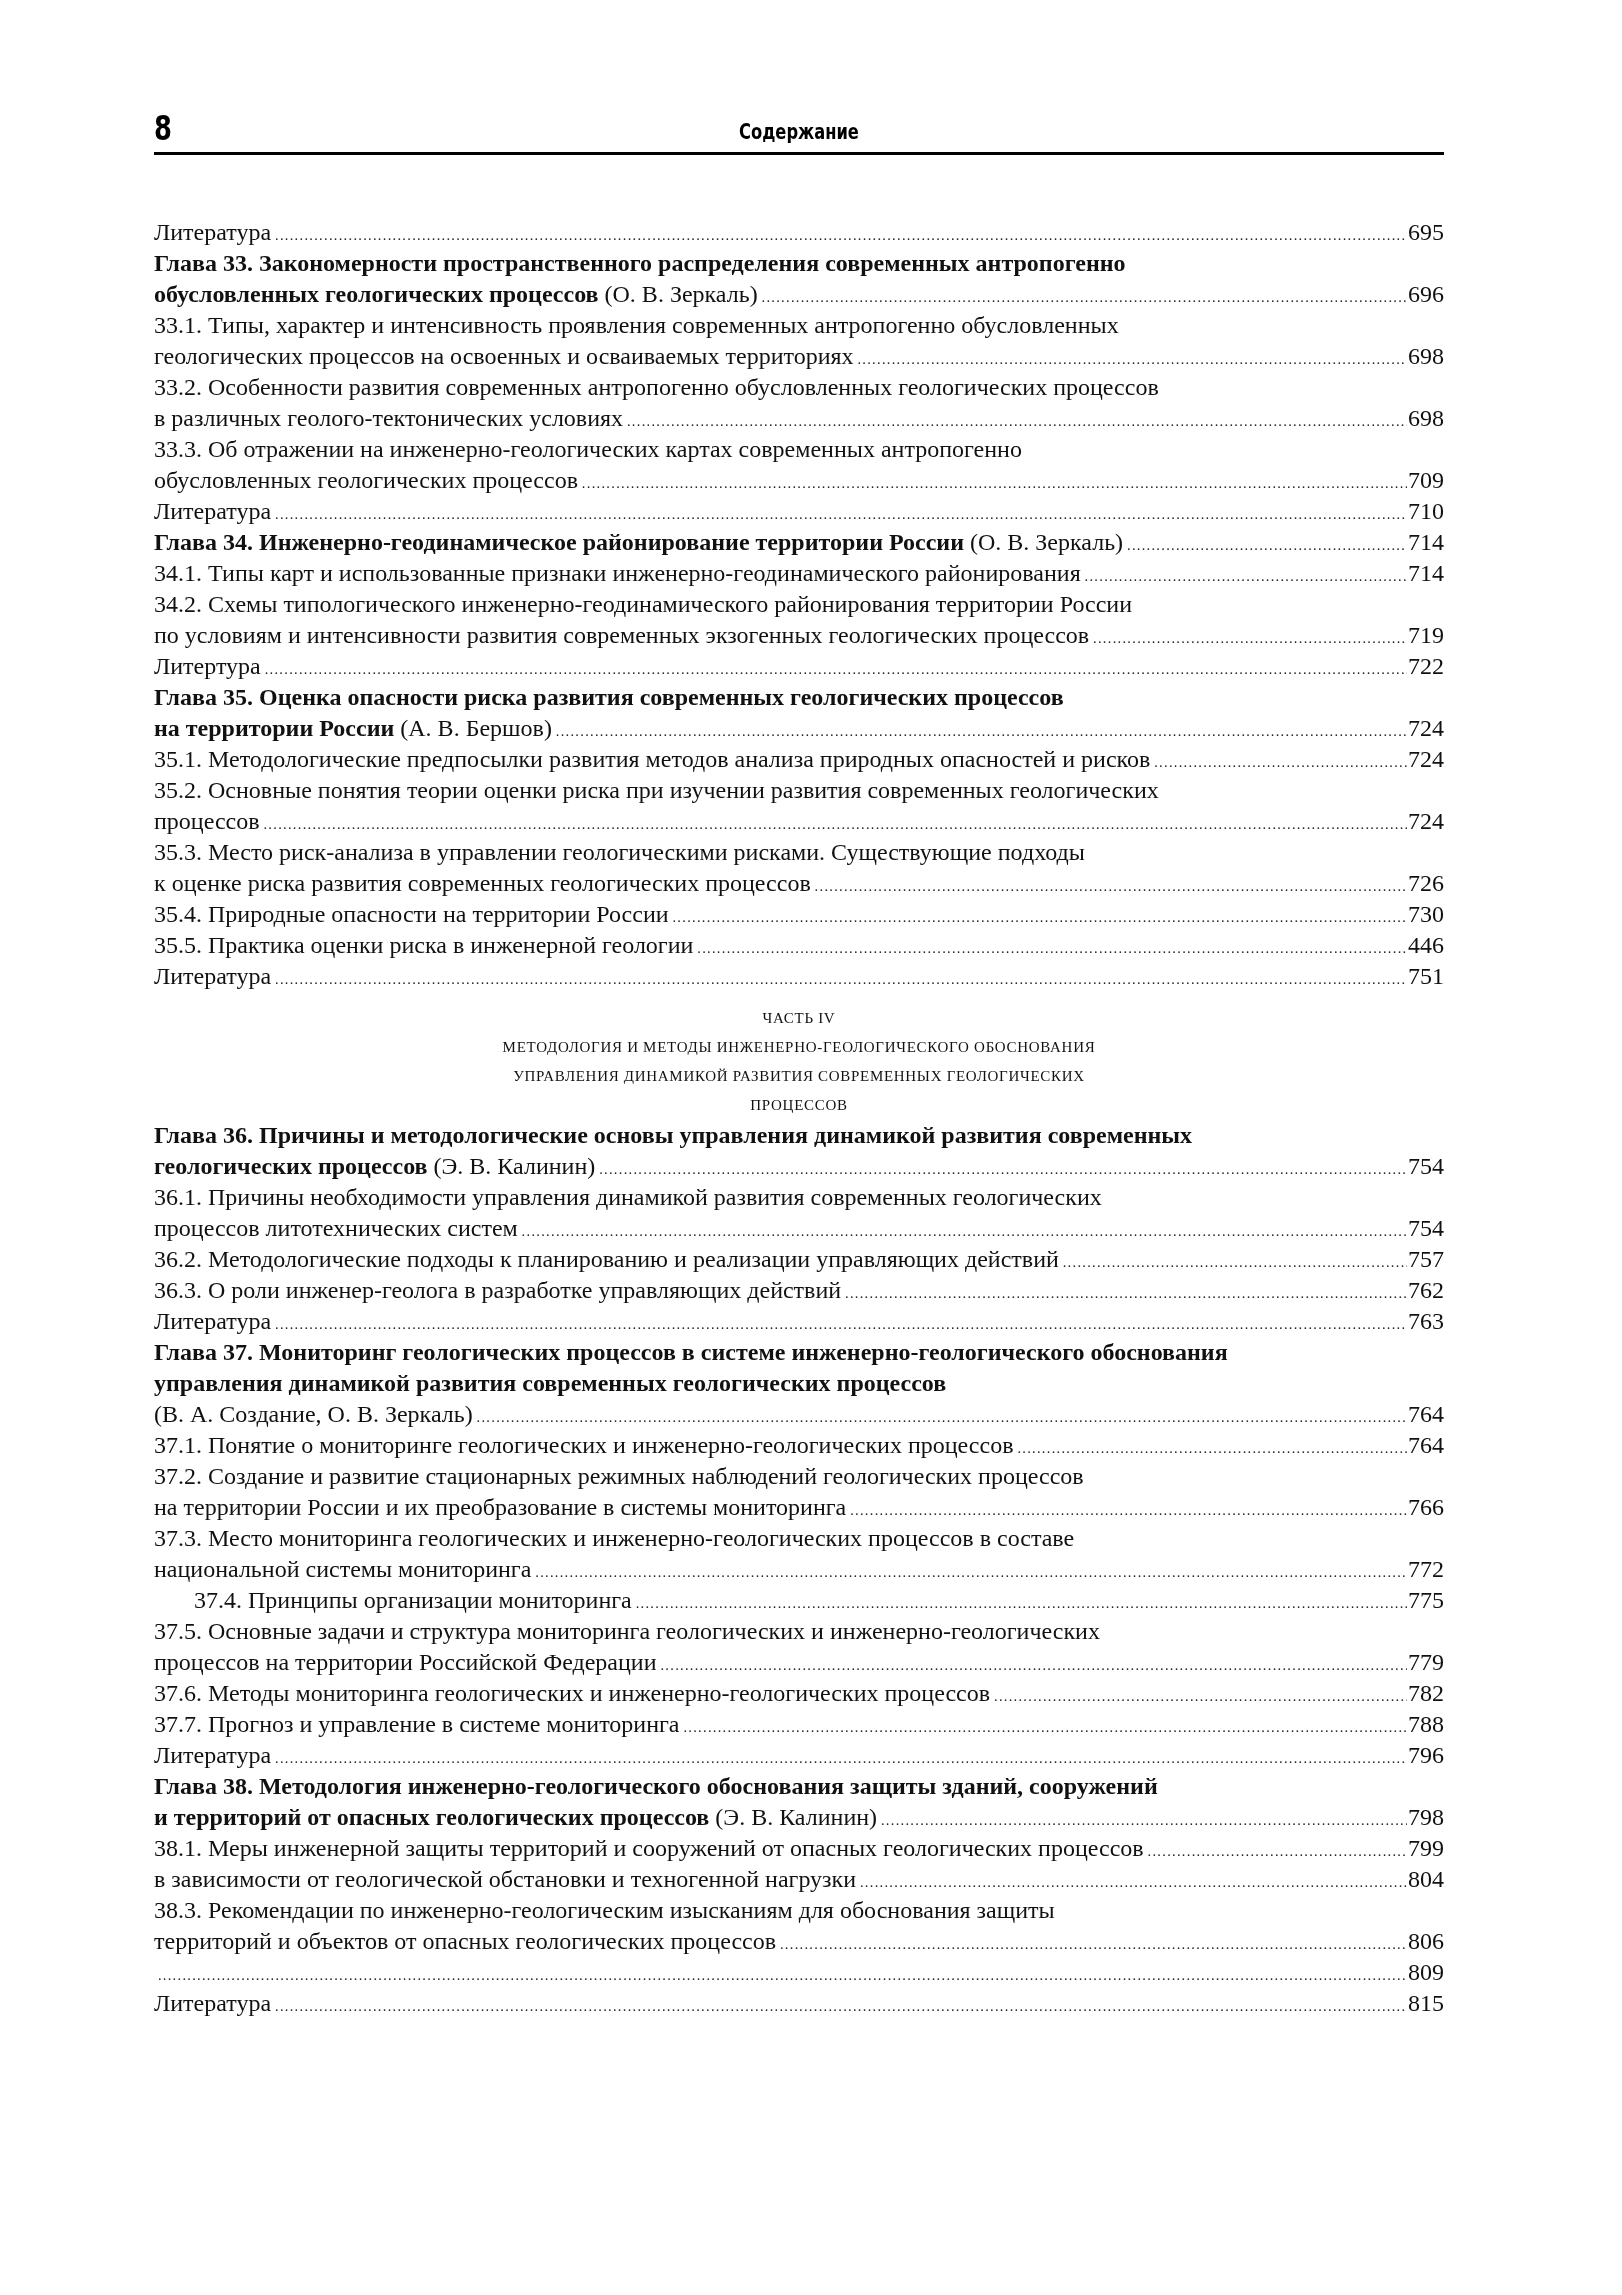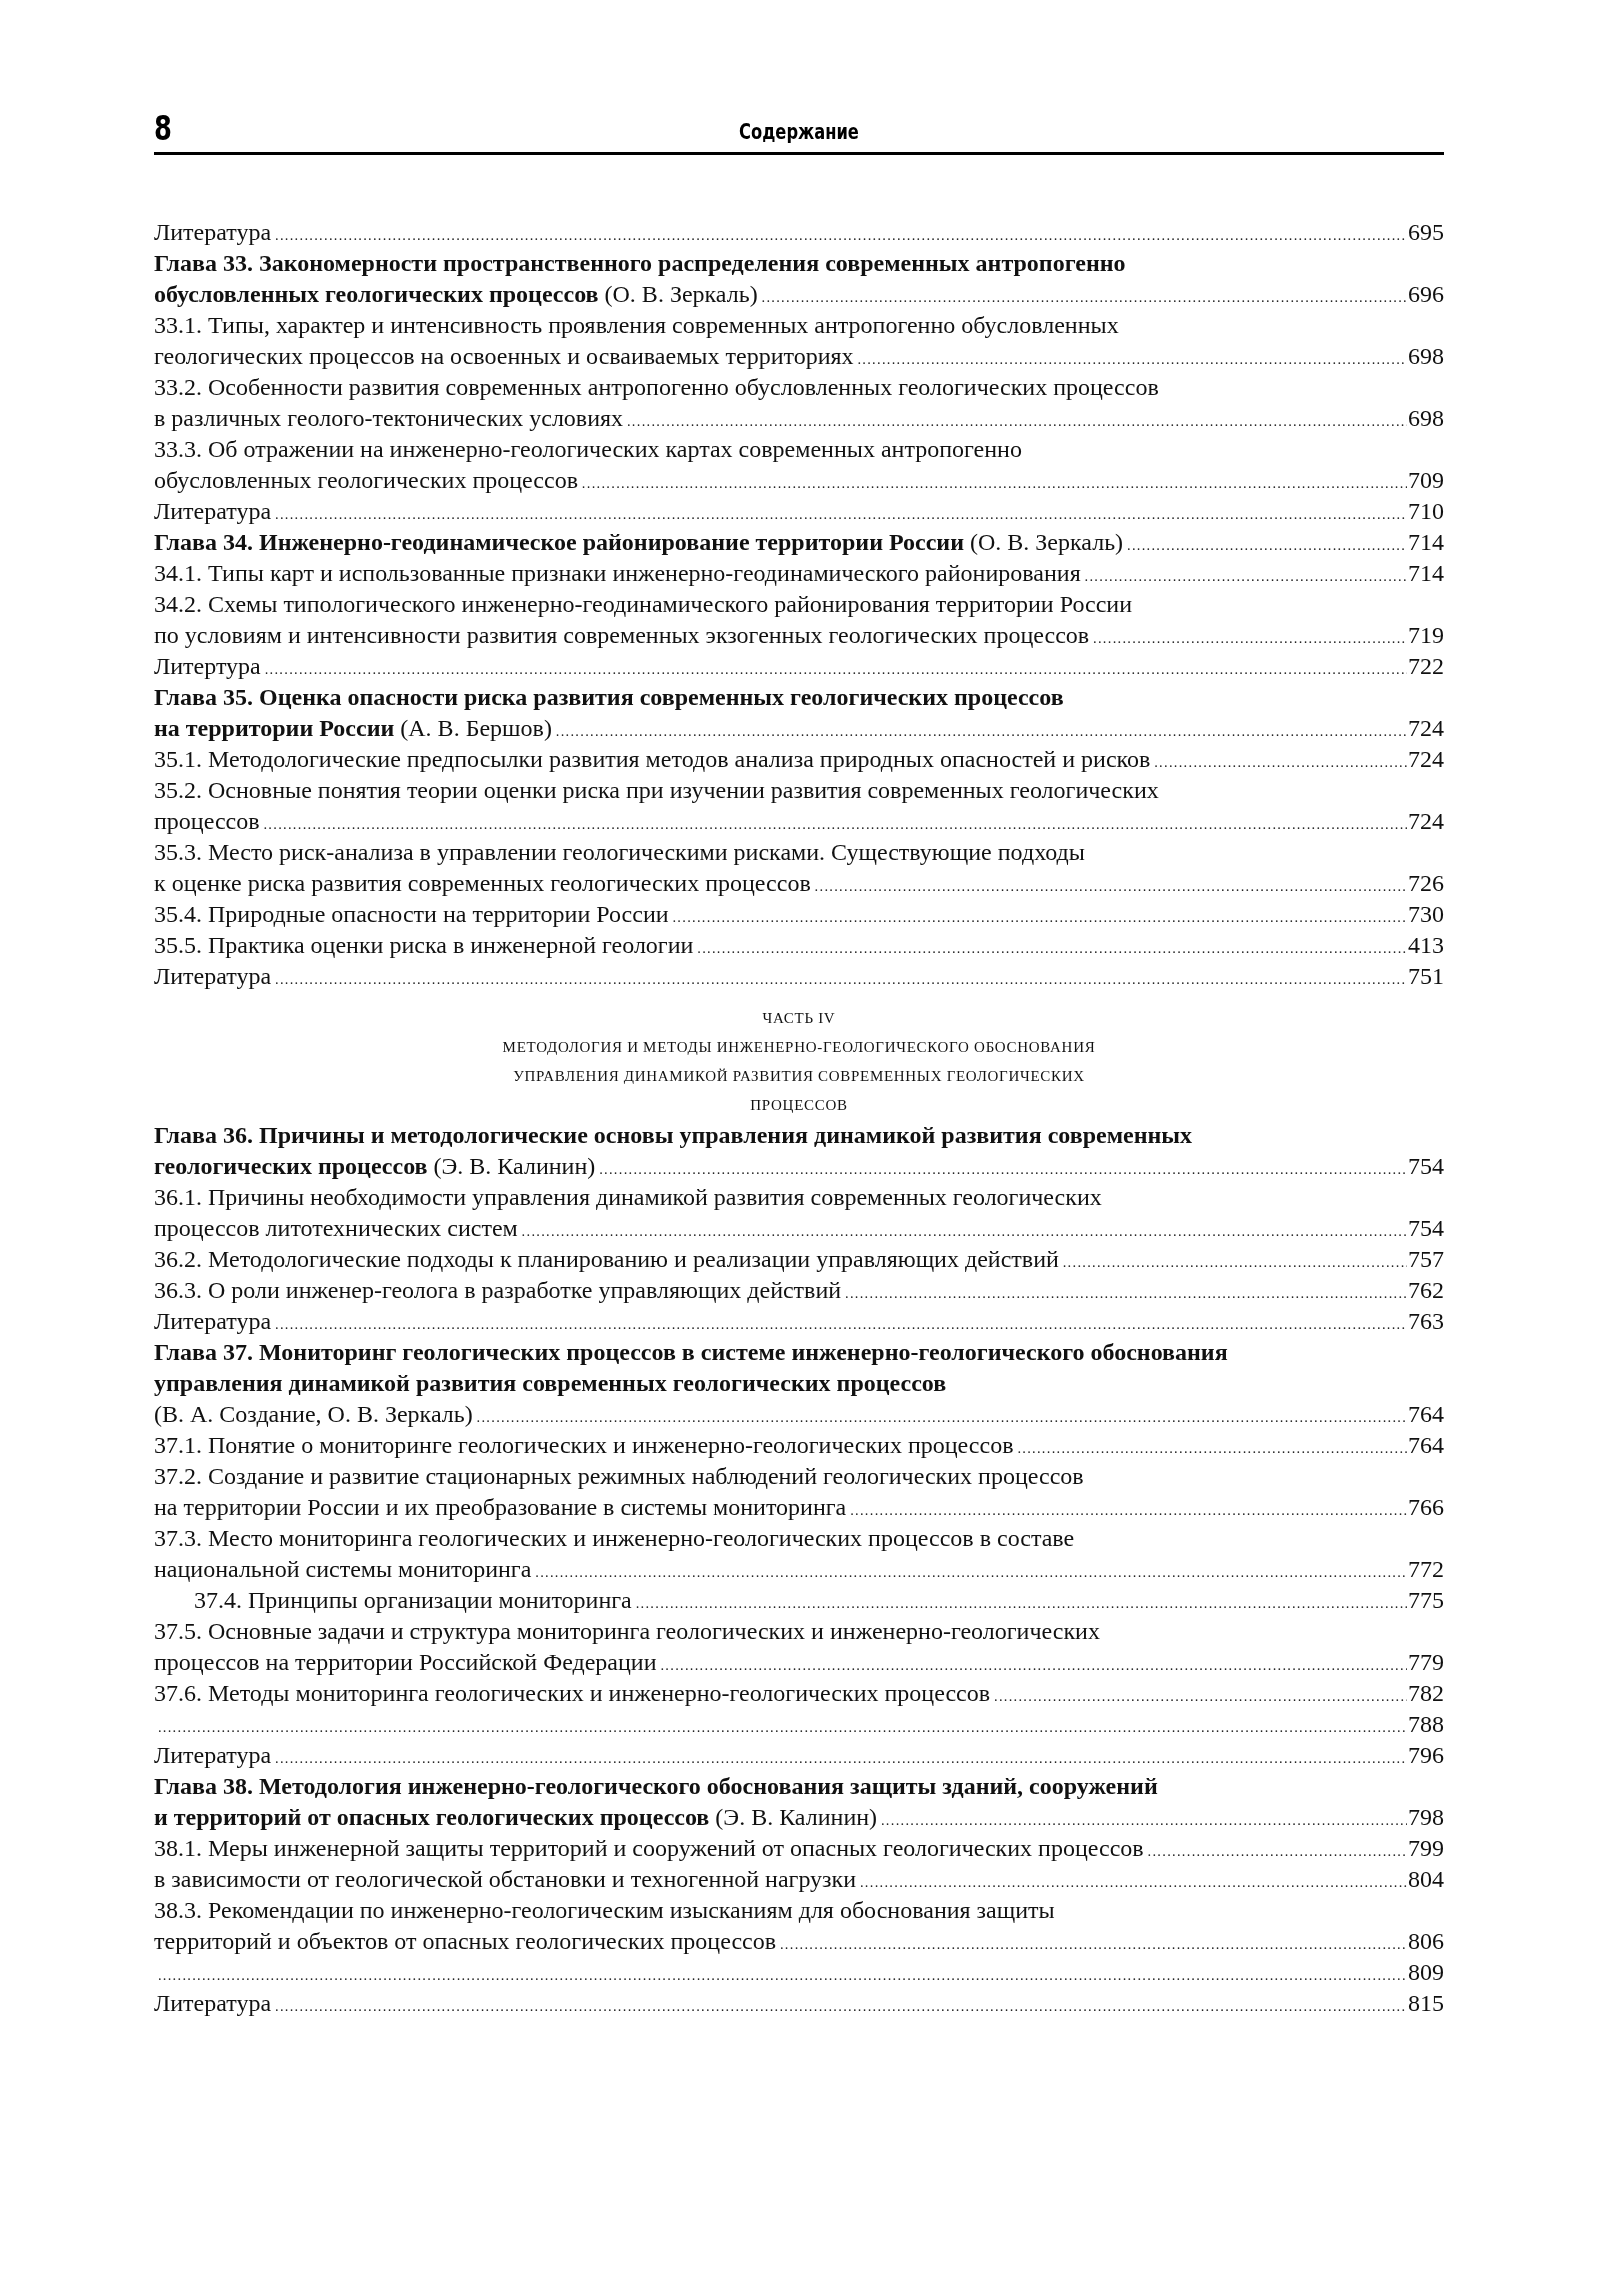--- a/index.html
+++ b/index.html
@@ -166,21 +166,21 @@
           <div class="line">
             <span class="txt"><span style="white-space: pre; margin-top: 32px;">35.4. Природные опасности на территории России</span></span>
             <span class="dots"></span>
             <span class="pg">730</span>
           </div>
         </div>
         <div>
           <div class="line">
             <span class="txt"><span style="white-space: pre;">35.5. Практика оценки риска в инженерной геологии</span></span>
             <span class="dots"></span>
-            <span class="pg">413</span>
+            <span class="pg">446</span>
           </div>
         </div>
         <div>
           <div class="line">
             <span class="txt"><span style="white-space: pre;">Литература</span></span>
             <span class="dots"></span>
             <span class="pg">751</span>
           </div>
         </div>
       </div>
@@ -294,20 +294,21 @@
         </div>
         <div>
           <div class="line">
             <span class="txt"><span style="white-space: pre;">37.6. Методы мониторинга геологических и инженерно-геологических процессов</span></span>
             <span class="dots"></span>
             <span class="pg">782</span>
           </div>
         </div>
         <div>
           <div class="line">
+            <span class="txt"><span style="white-space: pre;">37.7. Прогноз и управление в системе мониторинга</span></span>
             <span class="dots"></span>
             <span class="pg">788</span>
           </div>
         </div>
         <div>
           <div class="line">
             <span class="txt"><span style="white-space: pre;">Литература</span></span>
             <span class="dots"></span>
             <span class="pg">796</span>
           </div>

